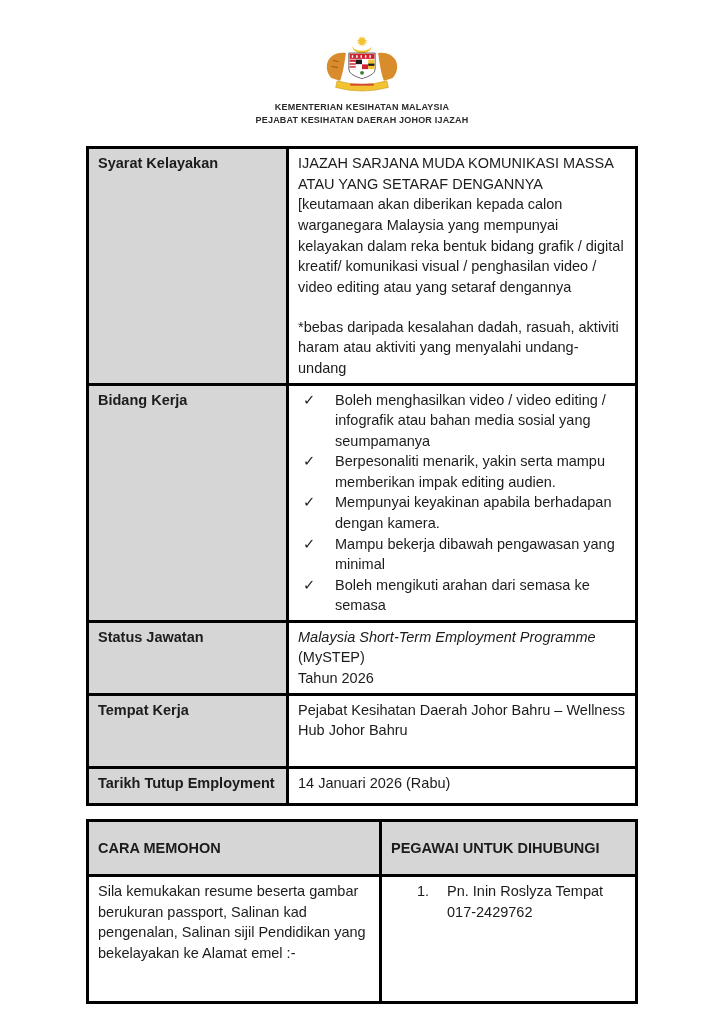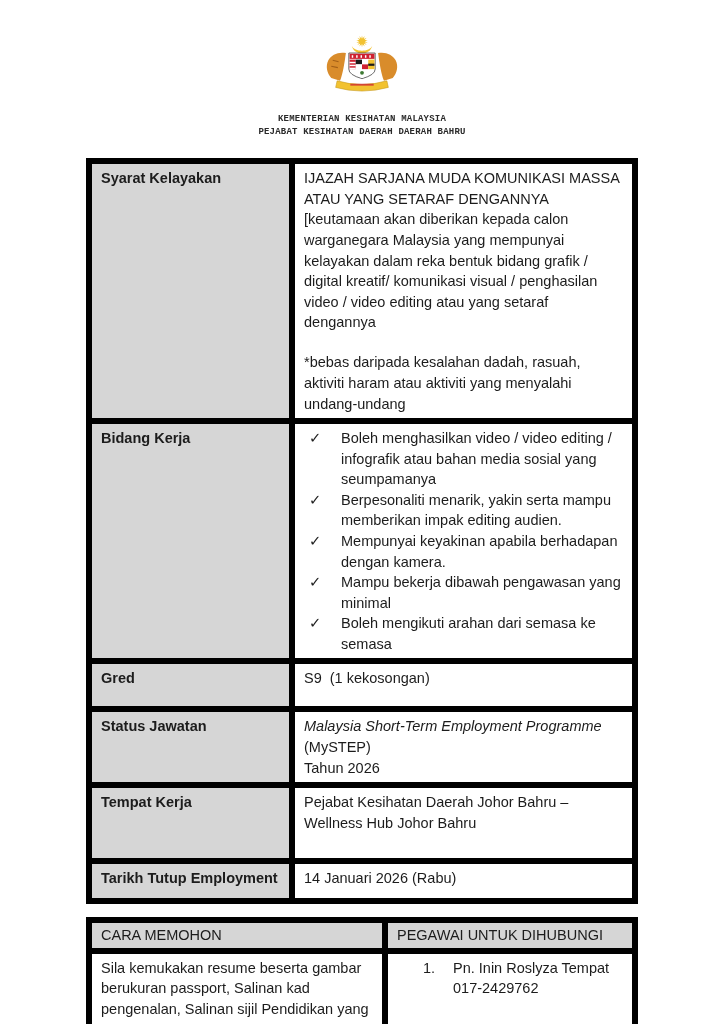--- a/index.html
+++ b/index.html
@@ -5,44 +5,44 @@
   html,body { margin:0; padding:0; background:#ffffff; }
   body {
     width:724px; height:1024px;
     font-family:"Liberation Sans", sans-serif;
     color:#1c1c1c;
     -webkit-font-smoothing:antialiased;
   }
   .page { position:relative; width:724px; height:1024px; overflow:hidden; background:#fff; }
 
   .logo-wrap { padding-top:34px; text-align:center; }
-  .org-lines { margin-top:15px; text-align:center; font-weight:bold; font-size:9px; line-height:1.4; color:#2a2a2a; letter-spacing:.2px;font-family:Liberation Mono, monospace; }
+  .org-lines { margin-top:3px; text-align:center; font-weight:bold; font-size:9px; line-height:1.4; color:#2a2a2a; letter-spacing:.2px; }
 
   .content { width:552px; margin:20px auto 0 auto; }
 
   table.doc { border-collapse:collapse; width:552px; table-layout:fixed; font-size:14.5px; }
   table.doc td {
-    border:6px solid #000000;
+    border:3px solid #000000;
     vertical-align:top;
     padding:4px 10px 4px 9px;
     line-height:1.42;
   }
   td.lbl { background:#d6d6d6; font-weight:bold; width:178px; }
   .b { font-weight:normal; }
   .i { font-style:italic; }
   .gap-line { height:1.35em; }
 
   .chk-item { display:flex; }
   .chk-item .mark { flex:0 0 32px; padding-left:5px; }
   .chk-item .txt { flex:1; }
 
   .pre { white-space:pre-wrap; }
 
   table.apply { margin-top:13px; }
-  table.apply td.hdr { background:#d6d6d6; font-weight:normal; padding:2px 9px;border-radius:7px; }
+  table.apply td.hdr { background:#d6d6d6; font-weight:bold; padding:16px 9px;border-radius:7px; }
   td.c1 { width:272px; }
   .contact-block { padding-left:26px; }
   .contact-row { display:flex; }
   .contact-num { flex:0 0 30px; }
   .contact-phone { padding-left:30px; }
 </style>
 </head>
 <body>
 
 <div class="page">
@@ -76,21 +76,21 @@
       <rect x="68.5" y="35" width="8.5" height="13" fill="#f2c230"></rect>
         <rect x="68.5" y="40.5" width="8.5" height="3" fill="#1a1a1a"></rect>
       <path fill="#fff" d="M44 48 q16 10 32 0 q-8 10 -16 12 q-8 -2 -16 -12 Z"></path>
       <circle cx="60" cy="53" r="2.6" fill="#3d7a33"></circle>
 
       <path fill="#f2c230" stroke="#c79a1e" stroke-width="0.8" d="M26 64 q34 10 68 0 l2 9 q-36 10 -72 0 Z"></path>
       <rect x="44" y="68" width="32" height="2.6" fill="#cf2030" opacity="0.75"></rect>
     </svg>
     <div class="org-lines">
       <div>KEMENTERIAN KESIHATAN MALAYSIA</div>
-      <div>PEJABAT KESIHATAN DAERAH DAERAH BAHRU</div>
+      <div>PEJABAT KESIHATAN DAERAH JOHOR IJAZAH</div>
     </div>
   </div>
 
   <div class="content">
 
     <table class="doc">
       <tbody>
           <tr>
         <td class="lbl" style="height:186px">Syarat Kelayakan</td>
         <td>
@@ -120,26 +120,20 @@
             <span class="mark">✓</span>
             <span class="txt">Mampu bekerja dibawah pengawasan yang minimal</span>
           </div>
           <div class="chk-item">
             <span class="mark">✓</span>
             <span class="txt">Boleh mengikuti arahan dari semasa ke semasa</span>
           </div>
         </td>
       </tr>
 
-      <tr>
-        <td class="lbl" style="height:34px">Gred</td>
-        <td>
-          <span class="pre">S9  (1 kekosongan)</span>
-        </td>
-      </tr>
 
       <tr>
         <td class="lbl" style="height:52px">Status Jawatan</td>
         <td>
           <span class="i">Malaysia Short-Term Employment Programme</span><span> (MySTEP)</span>
           <div>Tahun 2026</div>
         </td>
       </tr>
 
       <tr>

